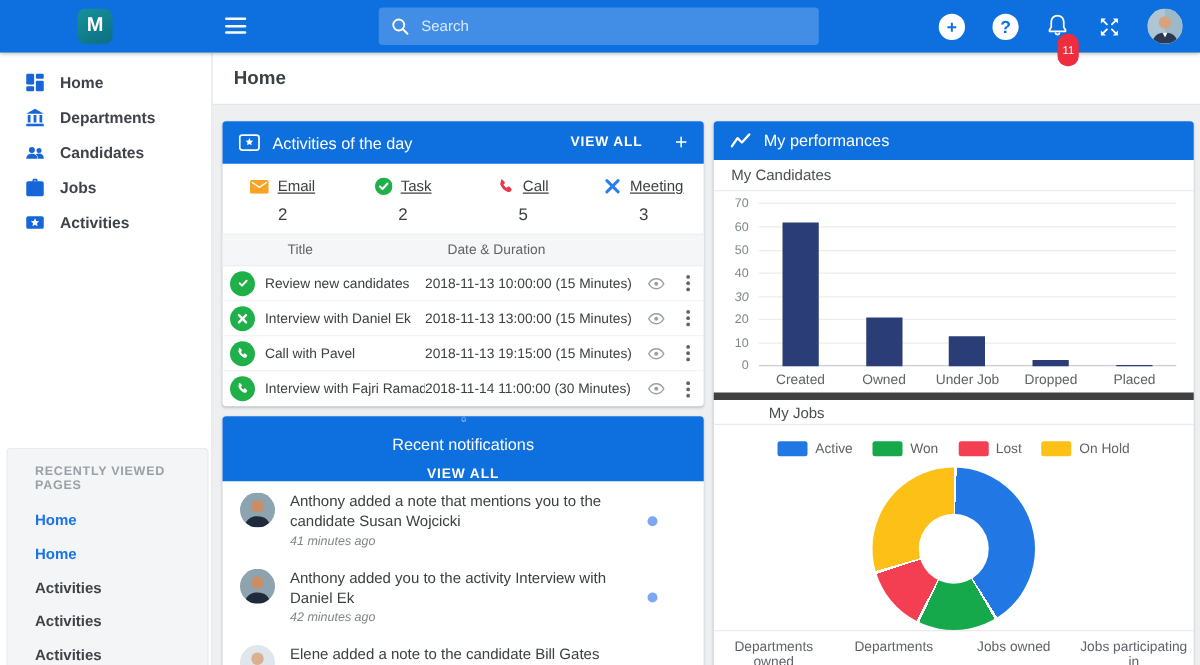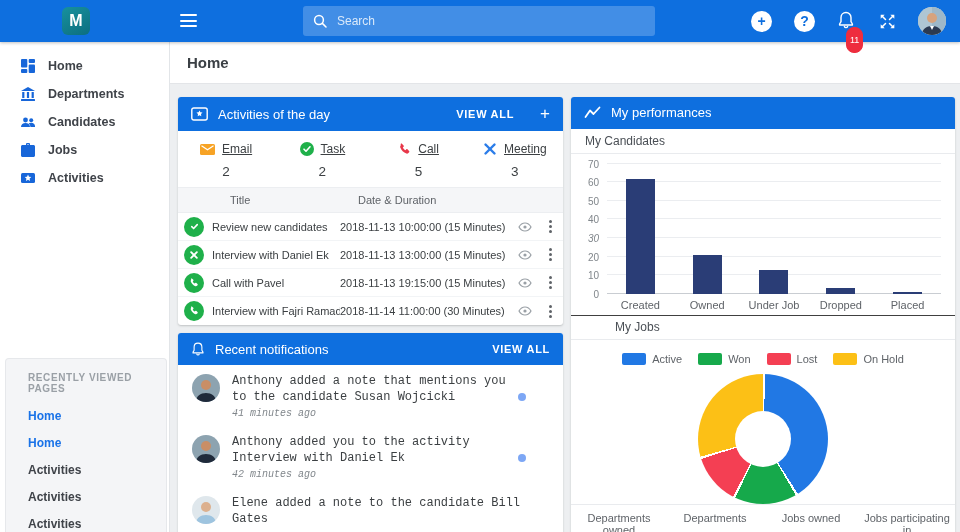--- a/index.html
+++ b/index.html
@@ -86,35 +86,35 @@
   .ico-orange { background:#f7a325; }
   .ico-green { background:#1fb04a; }
   .act-title { width:128px; font-size:11px; color:#3c4043; white-space:nowrap; overflow:hidden; }
   .act-date { flex:1; font-size:11px; color:#3c4043; white-space:nowrap; }
   .act-eye { width:24px; cursor:pointer; display:flex; justify-content:center; }
   .act-kebab { width:26px; cursor:pointer; display:flex; justify-content:center; gap:0;
     flex-direction:column; align-items:center; }
   .act-kebab i { width:3px; height:3px; border-radius:50%; background:#5f6368; margin:1px 0; }
 
   
-  .notif-head { height:32px; }
-  .notif-item { display:flex; padding:9px 31px 7px 14px; cursor:pointer;font-family:Liberation Mono, monospace; }
+  .notif-head { height:52px;flex-direction:column; }
+  .notif-item { display:flex; padding:9px 31px 7px 14px; cursor:pointer; }
   .notif-av { width:28px; height:28px; border-radius:50%; overflow:hidden; flex:0 0 auto;
     margin-right:12px; }
   .notif-body { flex:1; padding-right:8px; }
   .notif-text { font-size:12px; color:#3c4043; line-height:1.3; }
   .notif-time { font-size:10px; font-style:italic; color:#80868b; margin-top:3px; }
   .notif-dot { width:8px; height:8px; border-radius:50%; background:#7da7f5; flex:0 0 auto;
     align-self:center; margin-right:6px; }
 
   
   .perf-card { display:flex; flex-direction:column; height:445px; }
   .sub-head { height:27px; display:flex; align-items:center; padding-left:14px; font-size:12px;
     color:#4a4f55; border-bottom:1px solid #e9ebee; }
-  .sub-head.bt { border-top:1px solid #404040;padding-left:44px; }
+  .sub-head.bt { border-top:6px solid #404040;padding-left:44px; }
   .chart-wrap { padding:10px 14px 2px 8px; }
   .chart-inner { position:relative; margin-left:28px; height:130px; }
   .ylabels { position:absolute; left:-28px; top:0; bottom:0; width:24px; }
   .ytick { position:absolute; right:4px; transform:translateY(50%); font-size:10px;
     color:#80868b; }
   .gridline { position:absolute; left:0; right:0; height:1px; background:#ebedf0; }
   .baseline { position:absolute; left:0; right:0; bottom:0; height:1px; background:#c9cdd2; }
   .bars { position:absolute; inset:0; display:flex; align-items:flex-end; }
   .bar-slot { flex:1; display:flex; justify-content:center; align-items:flex-end; height:100%; }
   .bar { width:29px; }

